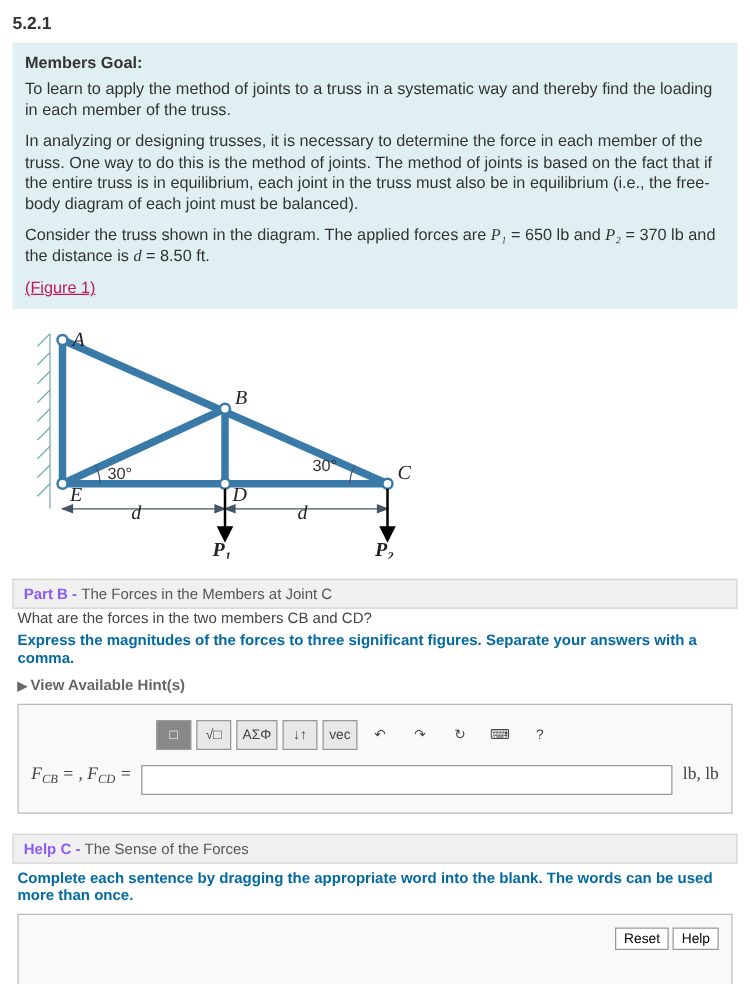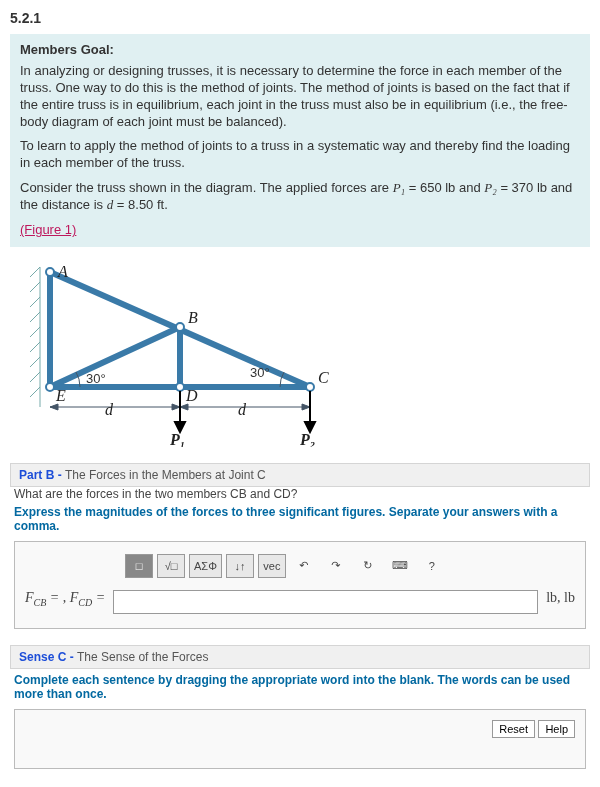--- a/index.html
+++ b/index.html
@@ -35,21 +35,21 @@
   }
   .figure-area svg { display:block; }
   .part-header {
     background: #f0f0f0;
     border: 1px solid #d5d5d5;
     padding: 4px 8px;
     font-size: 12px;
     color: #555;
     margin-top: 12px;
   }
-  .part-header b { color: #1d4ed8; }
+  .part-header b { color: #8b5cf6; }
   .part-body {
     padding: 0 4px 4px;
     font-size: 12px;
     color: #444;
   }
   .part-body .instr {
     font-weight: bold;
     color: #0369a1;
     font-size: 12px;
     margin: 4px 0 8px;
@@ -133,22 +133,22 @@
     cursor: pointer;
   }
 </style>
 </head>
 <body>
 
 <div class="section-num">5.2.1</div>
 
 <div class="goal-box">
   <div class="goal-title">Members Goal:</div>
+  <p>To learn to apply the method of joints to a truss in a systematic way and thereby find the loading in each member of the truss.</p>
   <p>In analyzing or designing trusses, it is necessary to determine the force in each member of the truss. One way to do this is the method of joints. The method of joints is based on the fact that if the entire truss is in equilibrium, each joint in the truss must also be in equilibrium (i.e., the free-body diagram of each joint must be balanced).</p>
-  <p>To learn to apply the method of joints to a truss in a systematic way and thereby find the loading in each member of the truss.</p>
   <p>
     <span>Consider the truss shown in the diagram. The applied forces are </span>
     <span class="italic">P₁</span><span> = 650 lb</span>
     <span> and </span>
     <span class="italic">P₂</span><span> = 370 lb</span>
     <span> and the distance is </span>
     <span class="italic">d</span><span> = 8.50 ft</span><span>.</span>
   </p>
   <a href="#">(Figure 1)</a>
 </div>
@@ -225,20 +225,21 @@
 </div>
 
 <div class="part-header">
   <b>Part B - </b><span>The Forces in the Members at Joint C</span>
 </div>
 <div class="part-body">
   <div>
     <span>What are the forces in the two members CB and CD?</span>
   </div>
   <div class="instr">Express the magnitudes of the forces to three significant figures. Separate your answers with a comma.</div>
+  <div class="hints-link">View Available Hint(s)</div>
 
   <div class="answer-box">
     <div class="toolbar">
       <span class="tool-btn sel">□</span>
       <span class="tool-btn">√□</span>
       <span class="tool-btn">ΑΣΦ</span>
       <span class="tool-btn">↓↑</span>
       <span class="tool-btn">vec</span>
       <span class="tool-btn" style="border:none;background:none">↶</span>
       <span class="tool-btn" style="border:none;background:none">↷</span>
@@ -250,21 +251,21 @@
       <span class="answer-label">
         <span>F</span><sub style="font-style:italic;font-size:10px">CB</sub><span> = </span><span style="font-style:normal">, </span><span>F</span><sub style="font-style:italic;font-size:10px">CD</sub><span> = </span>
       </span>
       <input class="answer-input" value="" style="">
       <span class="units">lb, lb</span>
     </div>
   </div>
 </div>
 
 <div class="part-header">
-  <b>Sense C - </b><span>The Sense of the Forces</span>
+  <b>Help C - </b><span>The Sense of the Forces</span>
 </div>
 <div class="part-body">
   <div class="instr">Complete each sentence by dragging the appropriate word into the blank. The words can be used more than once.</div>
 
   <div class="drag-box">
     <div class="drag-controls">
       <button class="ctrl-btn">Reset</button>
       <button class="ctrl-btn">Help</button>
     </div>
 

